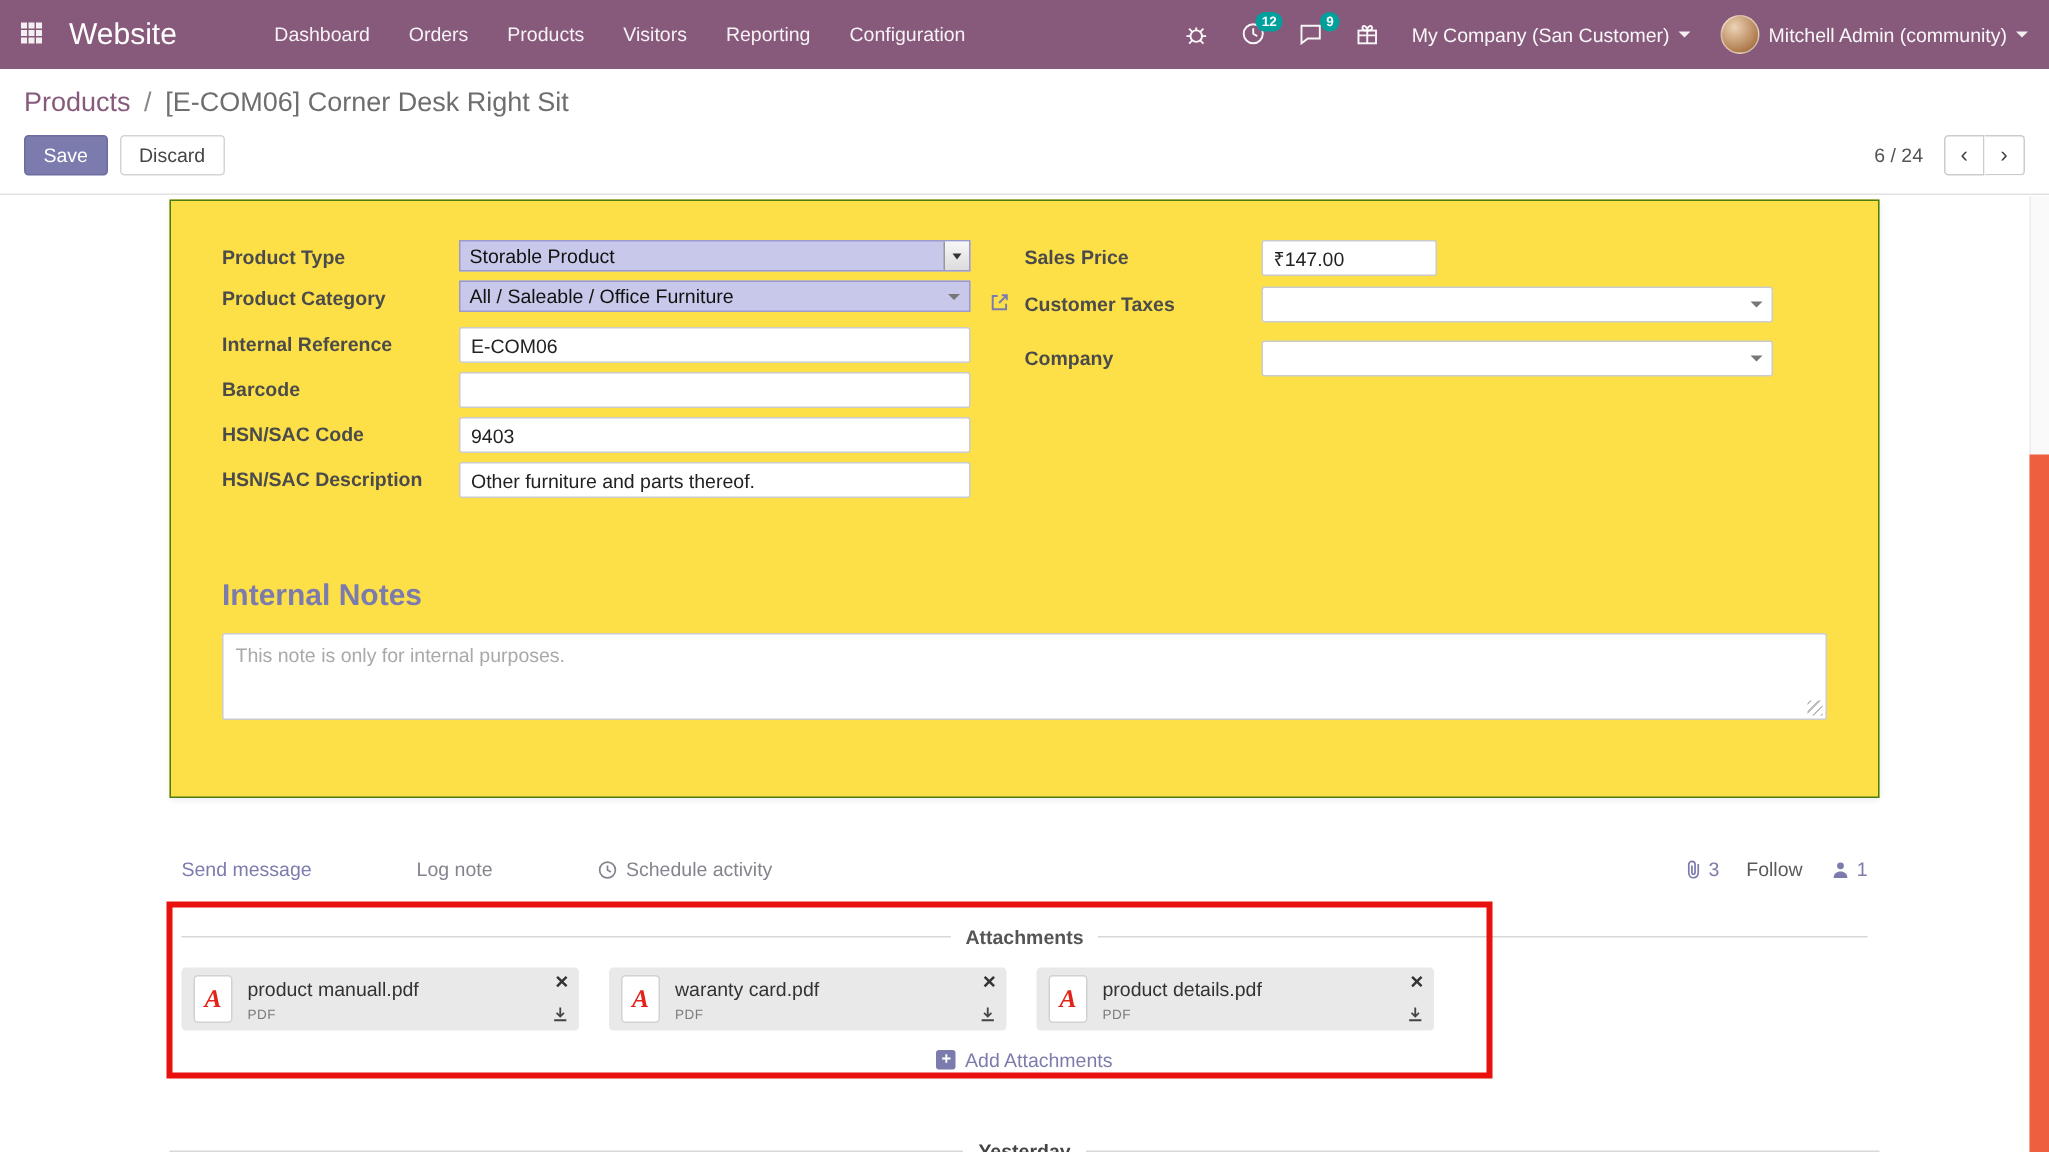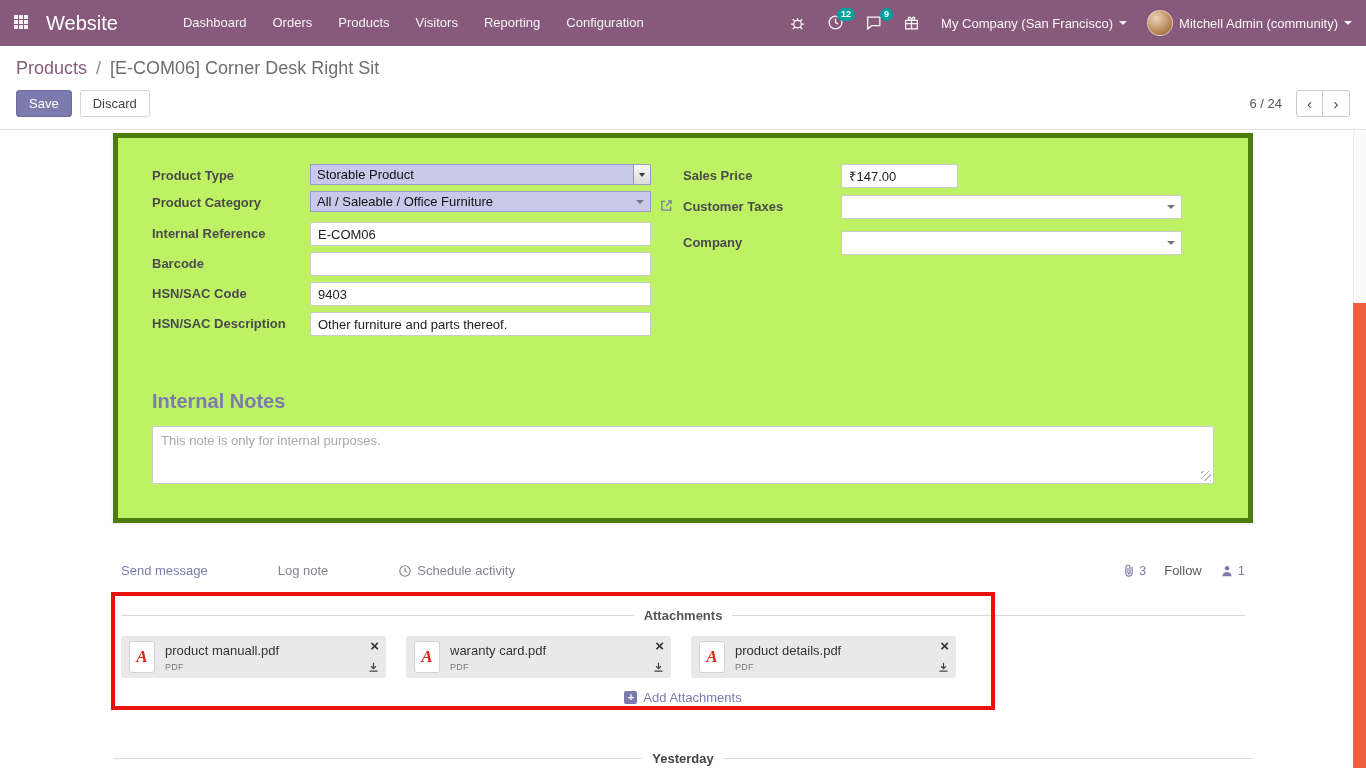--- a/index.html
+++ b/index.html
@@ -31,21 +31,21 @@
   .btn { font-size:13px; border-radius:3px; padding:5px 12px; cursor:pointer; font-family:inherit; }
   .btn-save { background:#7c7bad; border:1px solid #6e6da0; color:#fff; }
   .btn-discard { background:#fff; border:1px solid #d4d4d4; color:#444; margin-left:8px; }
   .pager { margin-left:auto; display:flex; align-items:center; gap:14px; color:#555; }
   .pager-btns { display:flex; }
   .pager-btn { width:27px; height:27px; background:#fff; border:1px solid #ccc; color:#444; font-size:15px; line-height:25px; text-align:center; cursor:pointer; }
   .pager-btn.prev { border-radius:3px 0 0 3px; }
   .pager-btn.next { border-radius:0 3px 3px 0; border-left:none; }
 
   
-  .sheet { width:1140px; margin:3px auto 0; background:#bef264; border:5px solid #4d7c0f; box-shadow:0 1px 4px rgba(0,0,0,.08); padding:26px 34px 31px; }
+  .sheet { width:1140px; margin:3px auto 0; background:#fde047; border:1px solid #4d7c0f; box-shadow:0 1px 4px rgba(0,0,0,.08); padding:26px 34px 48px; }
   .o-group { display:flex; }
   .o-col { width:50%; }
   .frow { display:flex; margin-bottom:6px; position:relative; }
   .flabel { width:158px; font-weight:bold; color:#4b4b4b; font-size:13px; padding-top:4px; flex:none; }
   .fwidget { flex:1; max-width:341px; }
   .inp { width:341px; height:24px; border:1px solid #ccc; border-radius:2px; font-size:13px; padding:2px 7px; color:#222; font-family:inherit; background:#fff; }
   .inp.small { width:117px; }
   .sel { width:341px; height:21px; display:flex; align-items:center; border:1px solid #9a9ace; background:#c8c8ea; font-size:13px; color:#111; padding-left:6px; cursor:pointer; position:relative; }
   .sel .sel-btn { position:absolute; right:0; top:0; bottom:0; width:17px; background:linear-gradient(#f7f7f7,#dcdcdc); border-left:1px solid #999; display:flex; align-items:center; justify-content:center; }
   .sel .sel-btn i { width:0; height:0; border-left:3.5px solid transparent; border-right:3.5px solid transparent; border-top:4px solid #333; }
@@ -151,21 +151,21 @@
         </svg>
       <span class="badge">9</span>
     </span>
     <span class="nav-ico">
       <svg viewBox="0 0 16 16">
           <rect x="2.5" y="6" width="11" height="8"></rect>
           <path d="M8 6v8M2.5 9h11M8 6C8 3.2 5 2 5 4.2S8 6 8 6zM8 6c0-2.8 3-4 3-1.8S8 6 8 6z"></path>
         </svg>
     </span>
     <div class="nav-drop">
-      <span>My Company (San Francisco)</span>
+      <span>My Company (San Customer)</span>
       <span class="caret"></span>
     </div>
     <div class="nav-drop">
       <span class="avatar"></span>
       <span>Mitchell Admin (community)</span>
       <span class="caret"></span>
     </div>
   </div>
 </div>
 

